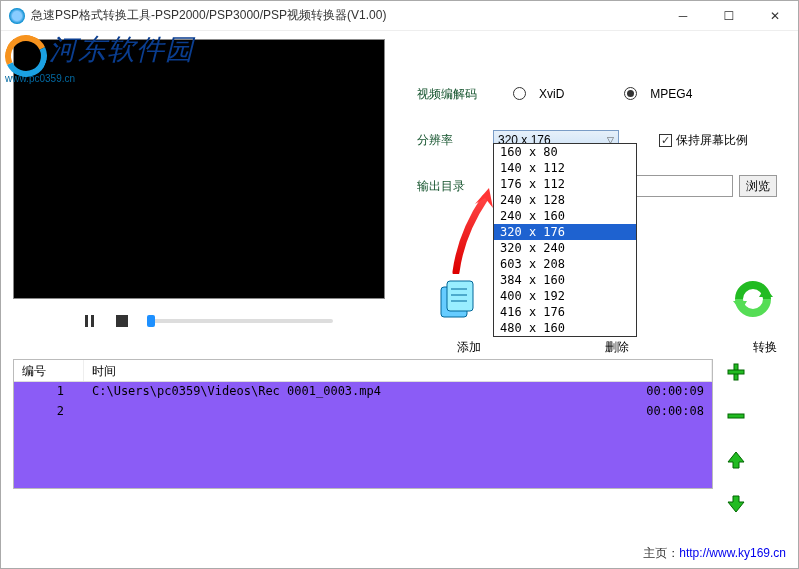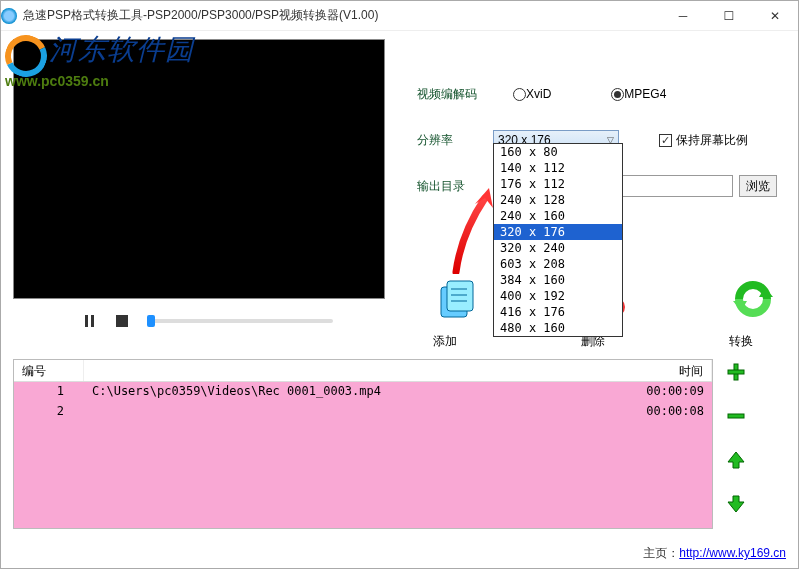--- a/index.html
+++ b/index.html
@@ -1,64 +1,64 @@
 <!DOCTYPE html>
 <html><head>
 <meta charset="utf-8">
 <style>
 *{box-sizing:border-box;margin:0;padding:0;font-family:"Microsoft YaHei",SimSun,Arial,sans-serif;font-size:12px}
 body{background:#fff;width:799px;height:569px;border:1px solid #aaa;position:relative;overflow:hidden}
-.titlebar{height:30px;display:flex;align-items:center;background:#fff;border-bottom:1px solid #eee}
+.titlebar{height:30px;display:flex;align-items:center;padding-left:8px;background:#fff;border-bottom:1px solid #eee}
 .titlebar .ico{width:16px;height:16px;margin-right:6px;background:radial-gradient(circle,#8cf 40%,#08c 70%);border-radius:50%}
 .titlebar .title{flex:1;color:#333}
 .winbtns{display:flex}
 .winbtn{width:46px;height:30px;display:flex;align-items:center;justify-content:center;color:#333}
 .watermark{position:absolute;left:4px;top:30px;z-index:5;pointer-events:none}
 .watermark .cn{font-size:28px;font-weight:normal;color:#0a3d8f;font-style:italic;letter-spacing:1px}
-.watermark .url{font-size:14px;color:#4d7c0f;font-weight:bold;margin-top:-4px}
+.watermark .url{font-size:10px;color:#0369a1;font-weight:normal;margin-top:-4px}
 .wmicon{display:inline-block;width:42px;height:42px;vertical-align:middle;margin-right:2px;position:relative}
 .wmicon::before{content:"";position:absolute;inset:0;border:6px solid #f7931e;border-right-color:#1ba1e2;border-bottom-color:#1ba1e2;border-radius:50%;transform:rotate(20deg)}
 .content{position:absolute;left:12px;right:12px;top:38px;bottom:10px}
 .video{position:absolute;left:0;top:0;width:372px;height:260px;background:#000;border:1px solid #888}
 .vcontrols{position:absolute;left:70px;top:275px;display:flex;align-items:center;gap:18px}
 .vcbtn{width:14px;height:14px;display:flex;align-items:center;justify-content:center}
 .track{width:186px;height:4px;background:#ddd;position:relative;border-radius:2px}
 .thumb{position:absolute;left:0;top:-4px;width:8px;height:12px;background:#1e90ff;border-radius:2px}
 .opts{position:absolute;left:404px;top:44px;right:0}
 .row{display:flex;align-items:center;margin-bottom:24px;min-height:22px}
 .lbl{width:76px;color:#14532d}
-.radio{display:flex;align-items:flex-end;gap:0;margin-right:60px;cursor:pointer}
+.radio{display:flex;align-items:flex-start;gap:13px;margin-right:60px;cursor:pointer}
 .radio .dot{width:13px;height:13px;border:1px solid #333;border-radius:50%;display:flex;align-items:center;justify-content:center}
 .radio.sel .dot::after{content:"";width:7px;height:7px;background:#333;border-radius:50%}
 .sel-box{width:126px;height:20px;border:1px solid #7a9cc6;background:linear-gradient(#e6f0fa,#cfe3f7);display:flex;align-items:center;padding:0 4px;position:relative;cursor:pointer}
 .sel-box .arr{margin-left:auto;font-size:9px;color:#555}
 .chk{display:flex;align-items:center;gap:4px;margin-left:40px;cursor:pointer}
 .chk .box{width:13px;height:13px;border:1px solid #333;display:flex;align-items:center;justify-content:center;font-size:11px;color:#333;line-height:1}
 .outpath{width:240px;height:22px;border:1px solid #999;background:#fff;padding:0 4px}
 .browse{width:38px;height:22px;border:1px solid #999;background:#efefef;margin-left:6px;cursor:pointer;display:flex;align-items:center;justify-content:center}
-.dropdown{position:absolute;left:480px;top:104px;width:130px;border:1px solid #333;background:#fff;z-index:20}
+.dropdown{position:absolute;left:480px;top:104px;width:144px;border:1px solid #333;background:#fff;z-index:20}
 .dropdown div{padding:1px 6px;font-family:SimSun,monospace;cursor:pointer}
 .dropdown div.hl{background:#1e62d0;color:#fff}
 .arrow{position:absolute;left:428px;top:145px;width:60px;height:90px;z-index:21;pointer-events:none}
 .bigbtns{position:absolute;left:420px;top:238px;display:flex;gap:100px}
-.bigbtn{display:flex;flex-direction:column;align-items:flex-start;gap:12px;cursor:pointer}
+.bigbtn{display:flex;flex-direction:column;align-items:flex-end;gap:18px;cursor:pointer}
 .bigbtn .ic{width:48px;height:44px}
-.table-wrap{position:absolute;left:0;top:320px;width:700px;height:170px;border:1px solid #bbb;background:#f9a8d4;overflow:hidden}
+.table-wrap{position:absolute;left:0;top:320px;width:700px;height:130px;border:1px solid #bbb;background:#8b5cf6;overflow:hidden}
 .thead{display:flex;height:22px;border-bottom:1px solid #ddd;background:#fff}
 .thead>div{padding:3px 8px;border-right:1px solid #eee}
-.th1{width:70px}.th2{width:480px}.th3{flex:1;text-align:right}
+.th1{width:70px}.th2{width:480px}.th3{flex:1;text-align:left}
 .trow{display:flex;height:20px}
 .trow>div{padding:2px 8px;font-family:SimSun,monospace}
 .td1{width:70px;text-align:right;padding-right:20px!important}
 .td2{width:480px}
 .td3{flex:1;text-align:right}
 .sidebtns{position:absolute;left:712px;top:322px;display:flex;flex-direction:column;gap:22px}
 .sidebtn{width:22px;height:22px;cursor:pointer;display:flex;align-items:center;justify-content:center}
 .footer{position:absolute;right:12px;bottom:6px;color:#333}
-.footer a{color:#00e;text-decoration:underline}
+.footer a{color:#00e;}
 </style>
 </head>
 <body>
 
 <div class="titlebar">
   <div class="ico"></div>
   <div class="title">急速PSP格式转换工具-PSP2000/PSP3000/PSP视频转换器(V1.00)</div>
   <div class="winbtns">
     <div class="winbtn">─</div>
     <div class="winbtn">☐</div>

